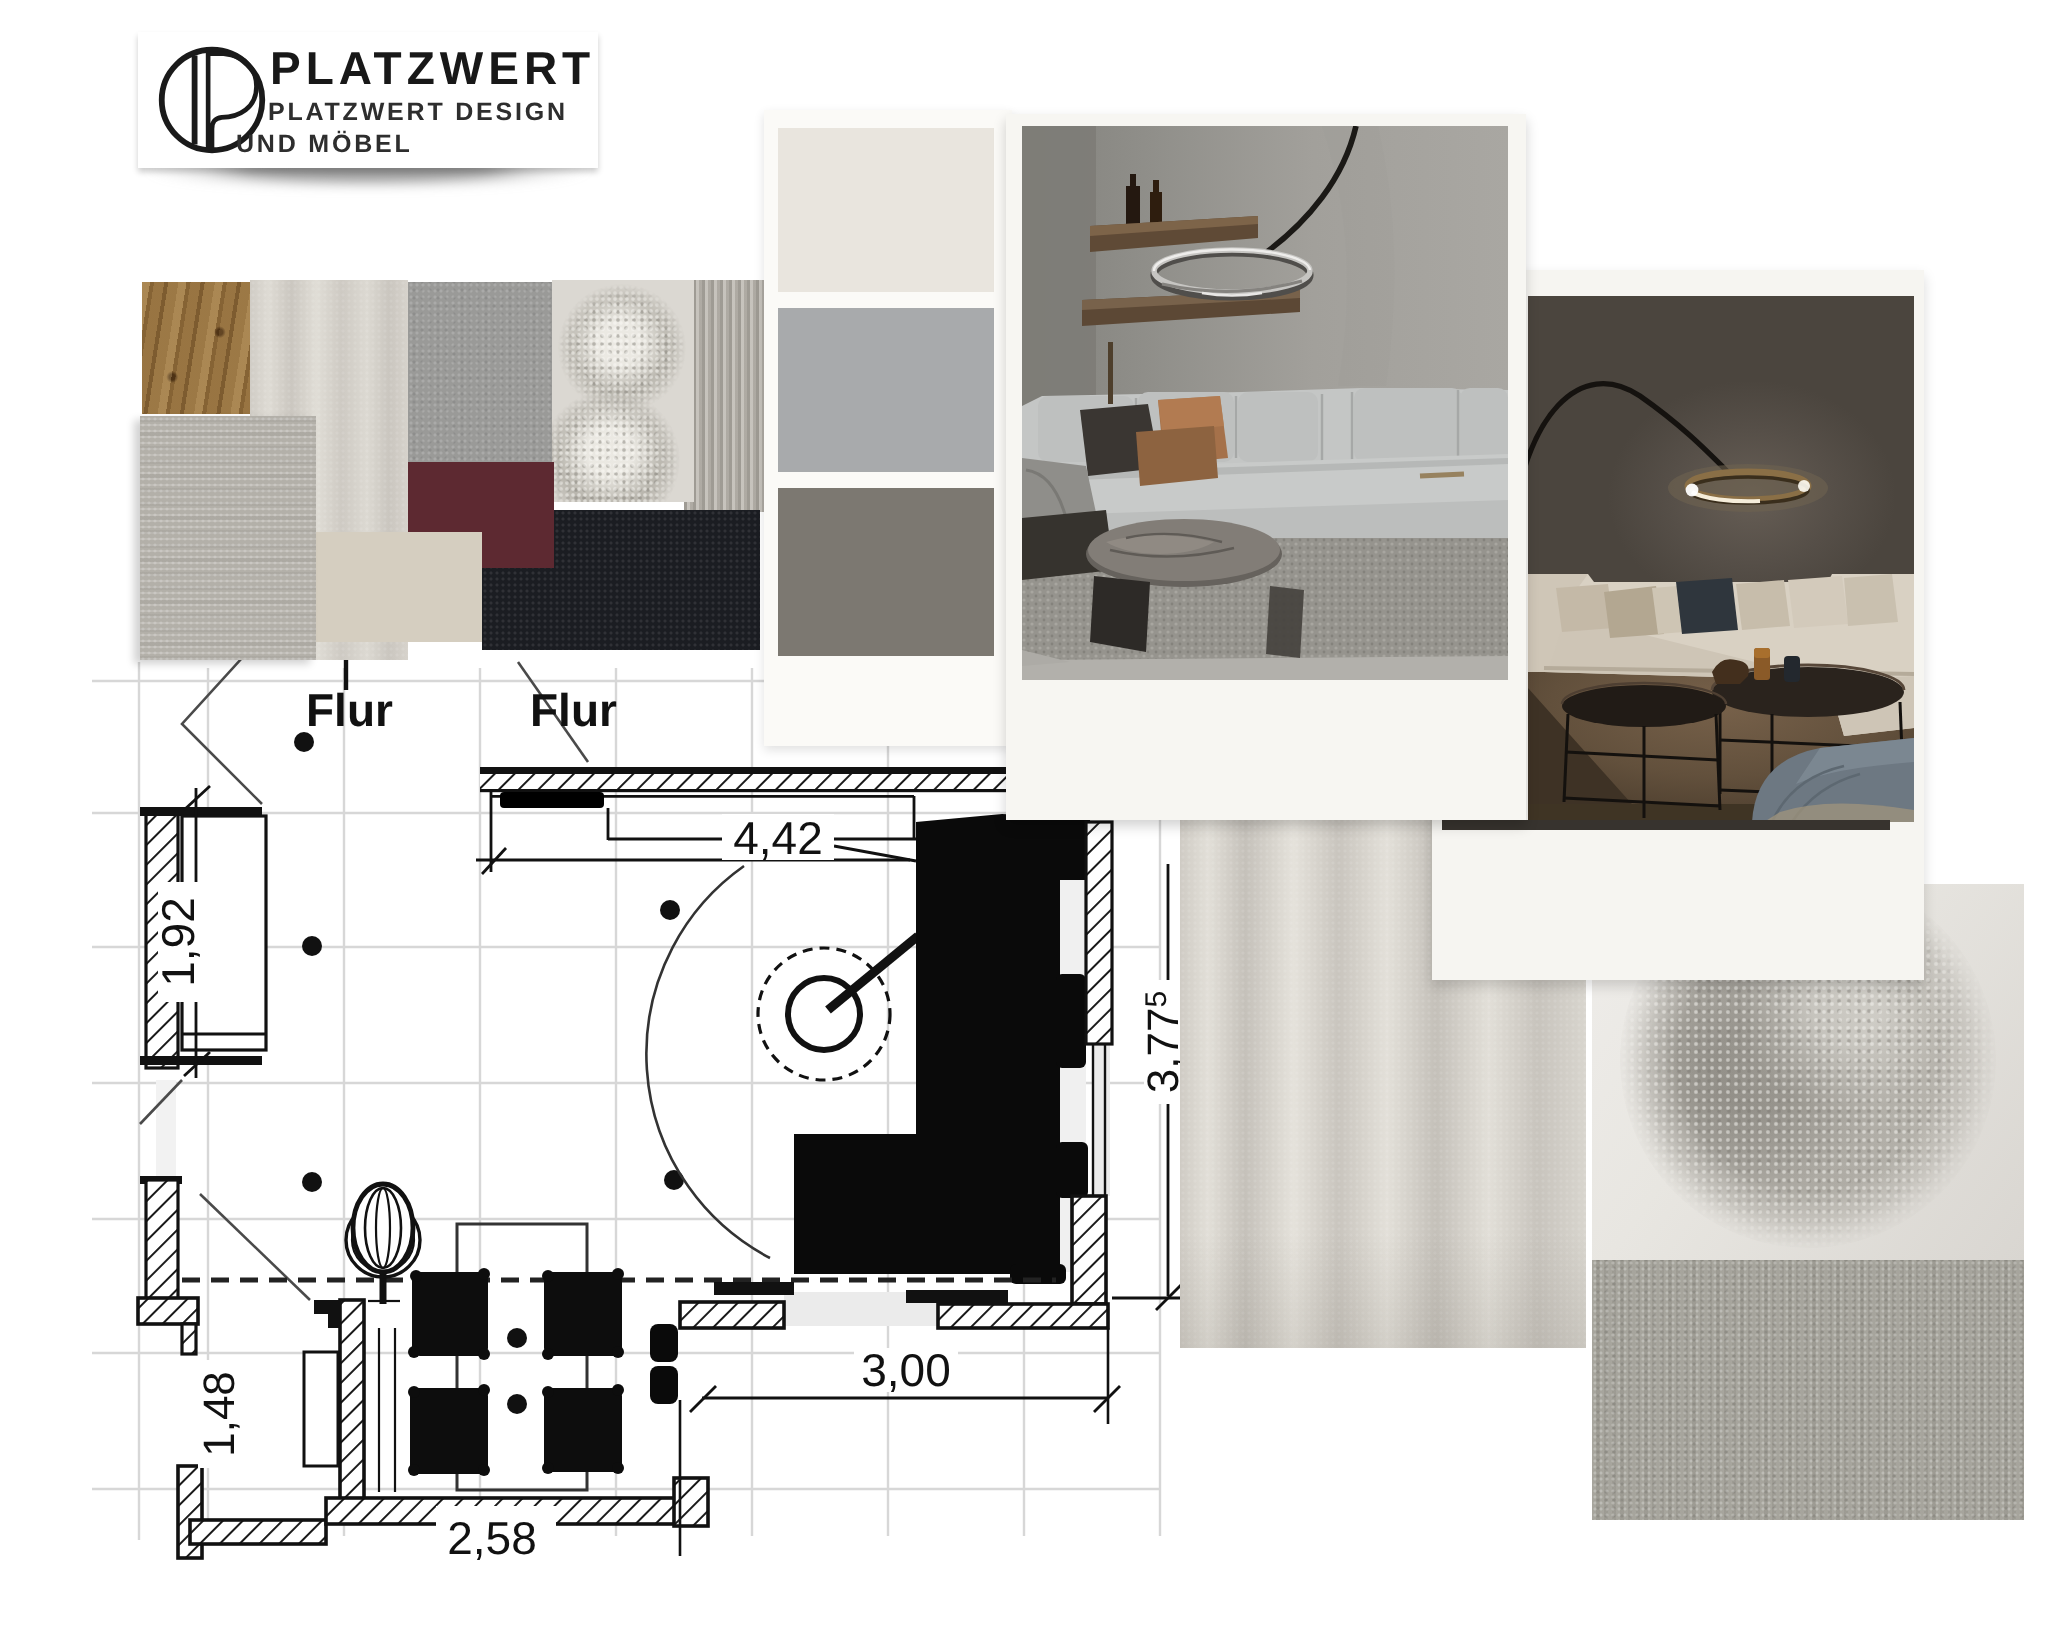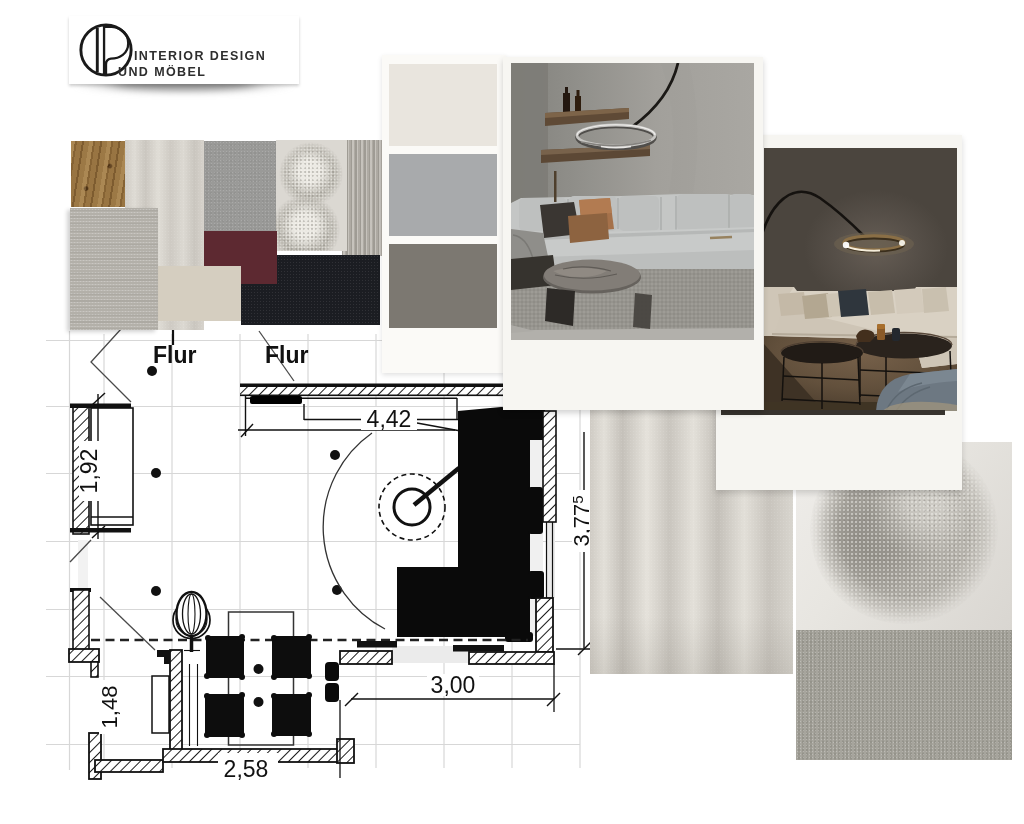--- a/index.html
+++ b/index.html
@@ -493,17 +493,18 @@
   radial-gradient(ellipse 50% 42% at 50% 30%, rgba(70,70,70,.55) 0 55%, rgba(120,120,120,.25) 75%, rgba(0,0,0,0) 100%);filter:blur(3px)"></div>
 
 <div class="abs" style="left:69px;top:16px;width:230px;height:68px;background:#ffffff;z-index:6;box-shadow:0 2px 3px rgba(0,0,0,.2)">
 
   <svg class="abs" style="left:8px;top:5px" width="58" height="58" viewBox="0 0 60 60">
     <circle cx="30" cy="30" r="26" fill="none" stroke="#1a1a1a" stroke-width="3"></circle>
     <line x1="21" y1="7" x2="21" y2="53" stroke="#1a1a1a" stroke-width="3"></line>
     <path d="M28,56 L28,6 L36,6 C48,7 53,15 53,23 C53,34 44,39 35,39 C31.5,39.5 30,41 30,45 L30,55.5" fill="none" stroke="#1a1a1a" stroke-width="2.4"></path>
   </svg>
 
-
-  <div class="abs" style="left:65px;top:33px;font-weight:bold;font-size:12.5px;letter-spacing:1.4px;color:#2e2e2e">INTERIOR DESIGN</div>
+  <div class="abs" style="left:66px;top:5px;font-weight:bold;font-size:23px;letter-spacing:2.5px;color:#181818">PLATZWERT</div>
+
+  <div class="abs" style="left:65px;top:33px;font-weight:bold;font-size:12.5px;letter-spacing:1.4px;color:#2e2e2e">PLATZWERT DESIGN</div>
 
   <div class="abs" style="left:49px;top:49px;font-weight:bold;font-size:12.5px;letter-spacing:1.4px;color:#2e2e2e">UND MÖBEL</div>
 </div>
 
 </body></html>

